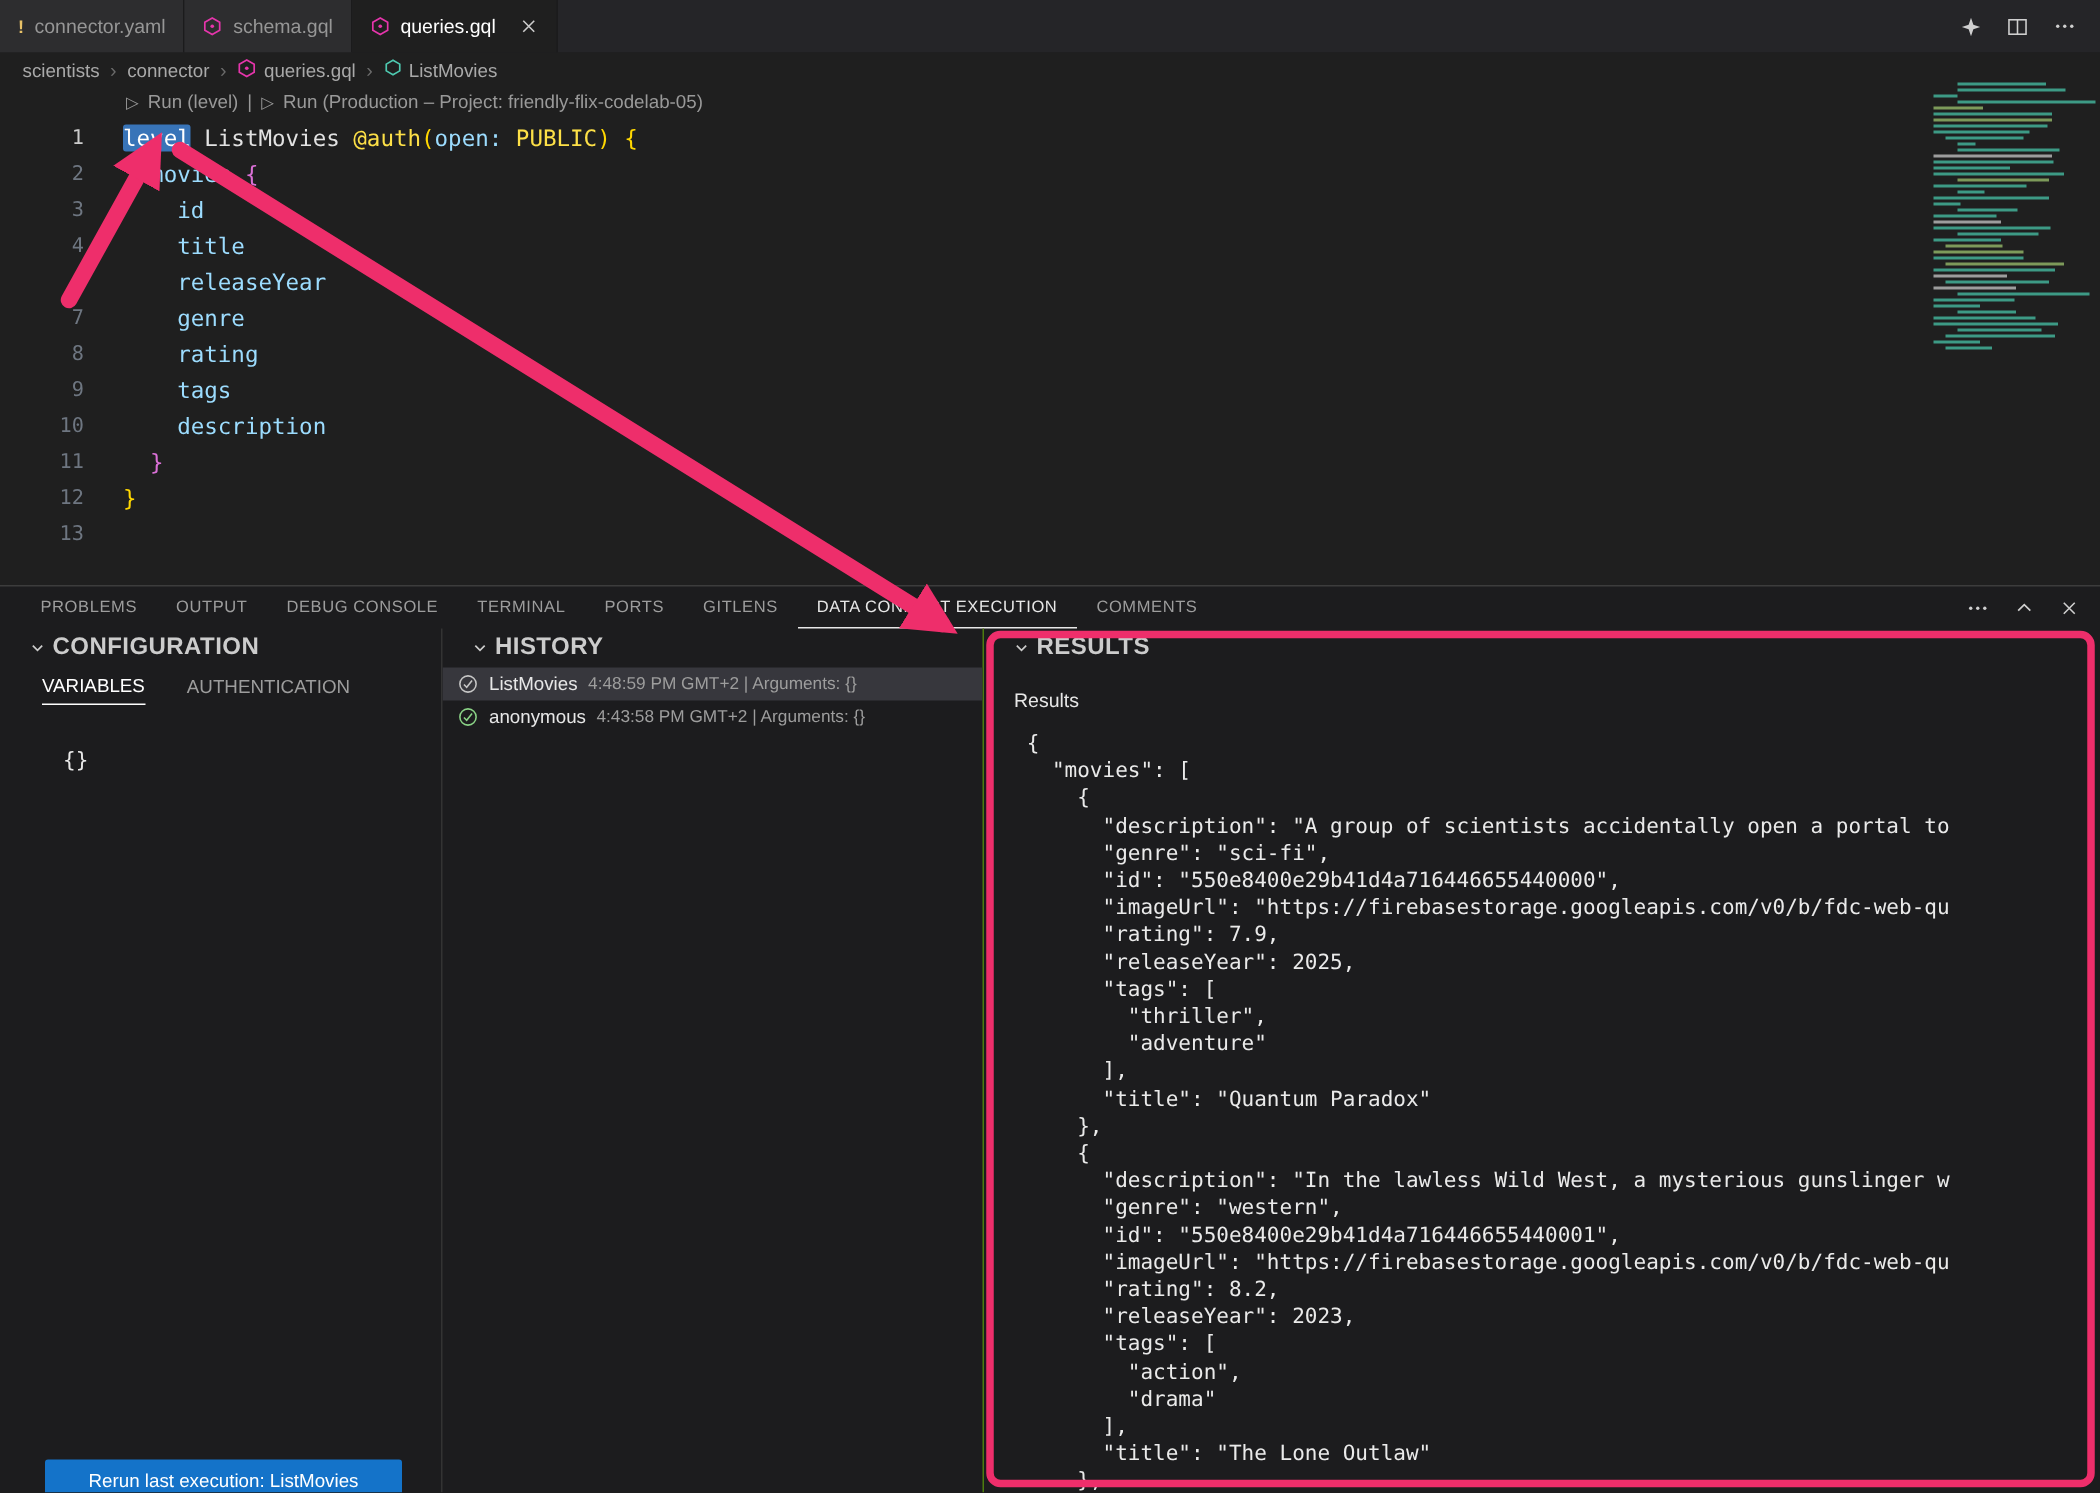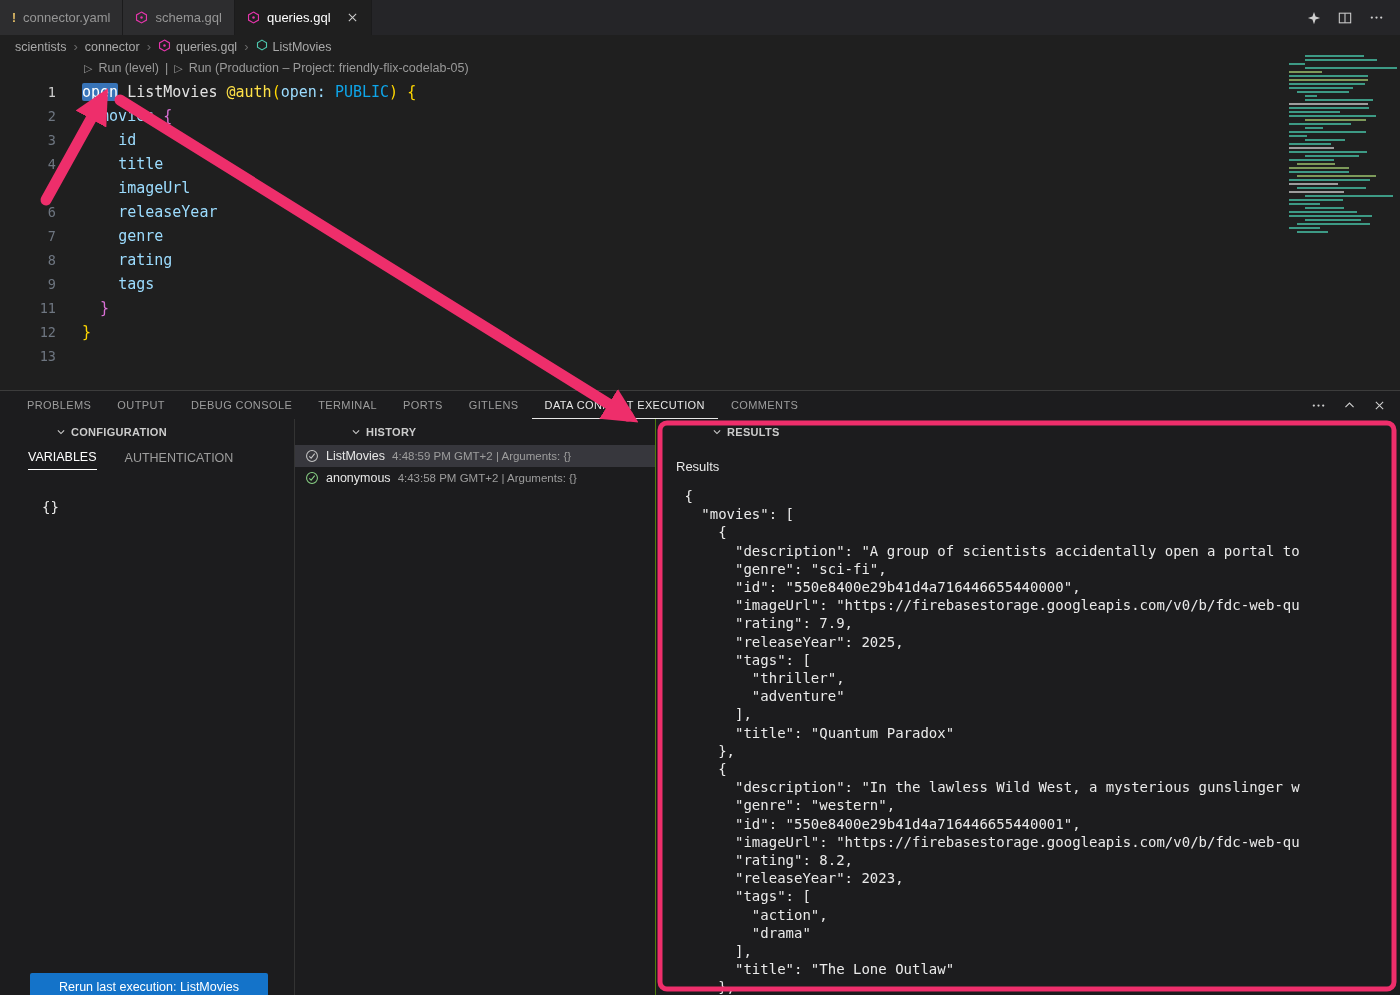--- a/index.html
+++ b/index.html
@@ -30,21 +30,21 @@
               display:flex; gap:6px; align-items:center; }
   .cl-link { cursor:pointer; }
   .run-tri { font-size:11px; color:#999999; }
 
   
   .editor { position:absolute; top:80px; left:0; right:117px; height:312px; font-size:15px; overflow:hidden; }
   .code-line { display:flex; height:24px; line-height:24px; }
   .gutter { width:56px; text-align:right; color:#6e7681; font-size:13.5px; flex:none; }
   .gutter.active { color:#cccccc; }
   .code { white-space:pre; color:#d4d4d4; margin-left:26px; }
-  .tok-kw   { color:#0ea5e9; }
+  .tok-kw   { color:#fde047; }
   .tok-fn   { color:#e2e2e2; }
   .tok-deco { color:#fde047; }
   .tok-prop { color:#9cdcfe; }
   .tok-b1   { color:#ffd700; }
   .tok-b2   { color:#da70d6; }
   .tok-sel  { background:#3874b8; color:#ffffff; border-radius:2px; }
 
   
   .minimap { position:absolute; top:55px; right:2px; width:115px; height:184px; }
 
@@ -54,22 +54,22 @@
   .ptabs-wrap { display:flex; }
   .panel-tab { padding:0 13px; font-size:11px; letter-spacing:.4px; color:#9d9d9d; display:flex; align-items:center; cursor:pointer; }
   .panel-tab.active { color:#e7e7e7; box-shadow:inset 0 -1px #e7e7e7; }
   .panel-actions { margin-left:auto; display:flex; align-items:center; gap:17px; padding-right:14px; }
   .panel-actions > span { display:flex; align-items:center; cursor:pointer; }
   .panes { position:absolute; top:28px; left:0; right:0; bottom:0; display:flex; }
   .pane { position:relative; overflow:hidden; }
   .pane-config  { width:295px; border-right:1px solid #333333; }
   .pane-history { width:361px; border-right:1px solid #4d7c0f; }
   .pane-results { flex:1; }
-  .pane-header { height:26px; display:flex; align-items:center; gap:5px; padding-left:8px; font-size:11px;
-                 font-weight:700; color:#cccccc; letter-spacing:.3px; cursor:pointer;margin-left:48px; }
+  .pane-header { height:26px; display:flex; align-items:center; gap:5px; padding-left:20px; font-size:16px;
+                 font-weight:700; color:#cccccc; letter-spacing:.3px; cursor:pointer; }
   .hdr-chevron { display:flex; align-items:center; }
 
   
   .config-tabs { display:flex; gap:28px; padding-left:28px; height:30px; align-items:center; }
   .config-tab { font-size:12.5px; color:#9d9d9d; padding-bottom:5px; cursor:pointer; }
   .config-tab.active { color:#ffffff; border-bottom:1px solid #ffffff; }
   .variables-value { margin:24px 0 0 42px; font-size:14px; color:#e8e8e8; }
   .rerun-btn { position:absolute; left:30px; bottom:-5px; width:238px; height:27px; background:#1473c9; color:#ffffff;
                font-size:12.5px; border:none; border-radius:2px; cursor:pointer; font-family:"Liberation Sans",sans-serif; }
 
@@ -175,53 +175,53 @@
     <span class="run-tri">▷</span>
     <span class="cl-link">Run (level)</span>
     <span class="cl-div">|</span>
     <span class="run-tri">▷</span>
     <span class="cl-link">Run (Production – Project: friendly-flix-codelab-05)</span>
   </div>
 
   <div class="editor mono" id="editorLines">
       <div class="code-line">
         <span class="gutter active">1</span>
-        <span class="code mono"><span class="tok-kw tok-sel">open</span><span> </span><span class="tok-fn">ListMovies</span><span> </span><span class="tok-deco">@auth</span><span class="tok-b1">(</span><span class="tok-prop">open:</span><span> </span><span class="tok-kw">PUBLIC</span><span class="tok-b1">)</span><span> </span><span class="tok-b1">{</span></span>
+        <span class="code mono"><span class="tok-kw tok-sel">level</span><span> </span><span class="tok-fn">ListMovies</span><span> </span><span class="tok-deco">@auth</span><span class="tok-b1">(</span><span class="tok-prop">open:</span><span> </span><span class="tok-kw">PUBLIC</span><span class="tok-b1">)</span><span> </span><span class="tok-b1">{</span></span>
       </div>
       <div class="code-line">
         <span class="gutter">2</span>
         <span class="code mono"><span>  </span><span class="tok-prop">movies</span><span> </span><span class="tok-b2">{</span></span>
       </div>
       <div class="code-line">
         <span class="gutter">3</span>
         <span class="code mono"><span>    </span><span class="tok-prop">id</span></span>
       </div>
       <div class="code-line">
         <span class="gutter">4</span>
         <span class="code mono"><span>    </span><span class="tok-prop">title</span></span>
       </div>
       <div class="code-line">
-        <span class="gutter">5</span>
-        <span class="code mono"><span>    </span><span class="tok-prop">imageUrl</span></span>
-      </div>
-      <div class="code-line">
         <span class="gutter">6</span>
         <span class="code mono"><span>    </span><span class="tok-prop">releaseYear</span></span>
       </div>
       <div class="code-line">
         <span class="gutter">7</span>
         <span class="code mono"><span>    </span><span class="tok-prop">genre</span></span>
       </div>
       <div class="code-line">
         <span class="gutter">8</span>
         <span class="code mono"><span>    </span><span class="tok-prop">rating</span></span>
       </div>
       <div class="code-line">
         <span class="gutter">9</span>
         <span class="code mono"><span>    </span><span class="tok-prop">tags</span></span>
+      </div>
+      <div class="code-line">
+        <span class="gutter">10</span>
+        <span class="code mono"><span>    </span><span class="tok-prop">description</span></span>
       </div>
       <div class="code-line">
         <span class="gutter">11</span>
         <span class="code mono"><span>  </span><span class="tok-b2">}</span></span>
       </div>
       <div class="code-line">
         <span class="gutter">12</span>
         <span class="code mono"><span class="tok-b1">}</span></span>
       </div>
       <div class="code-line">

